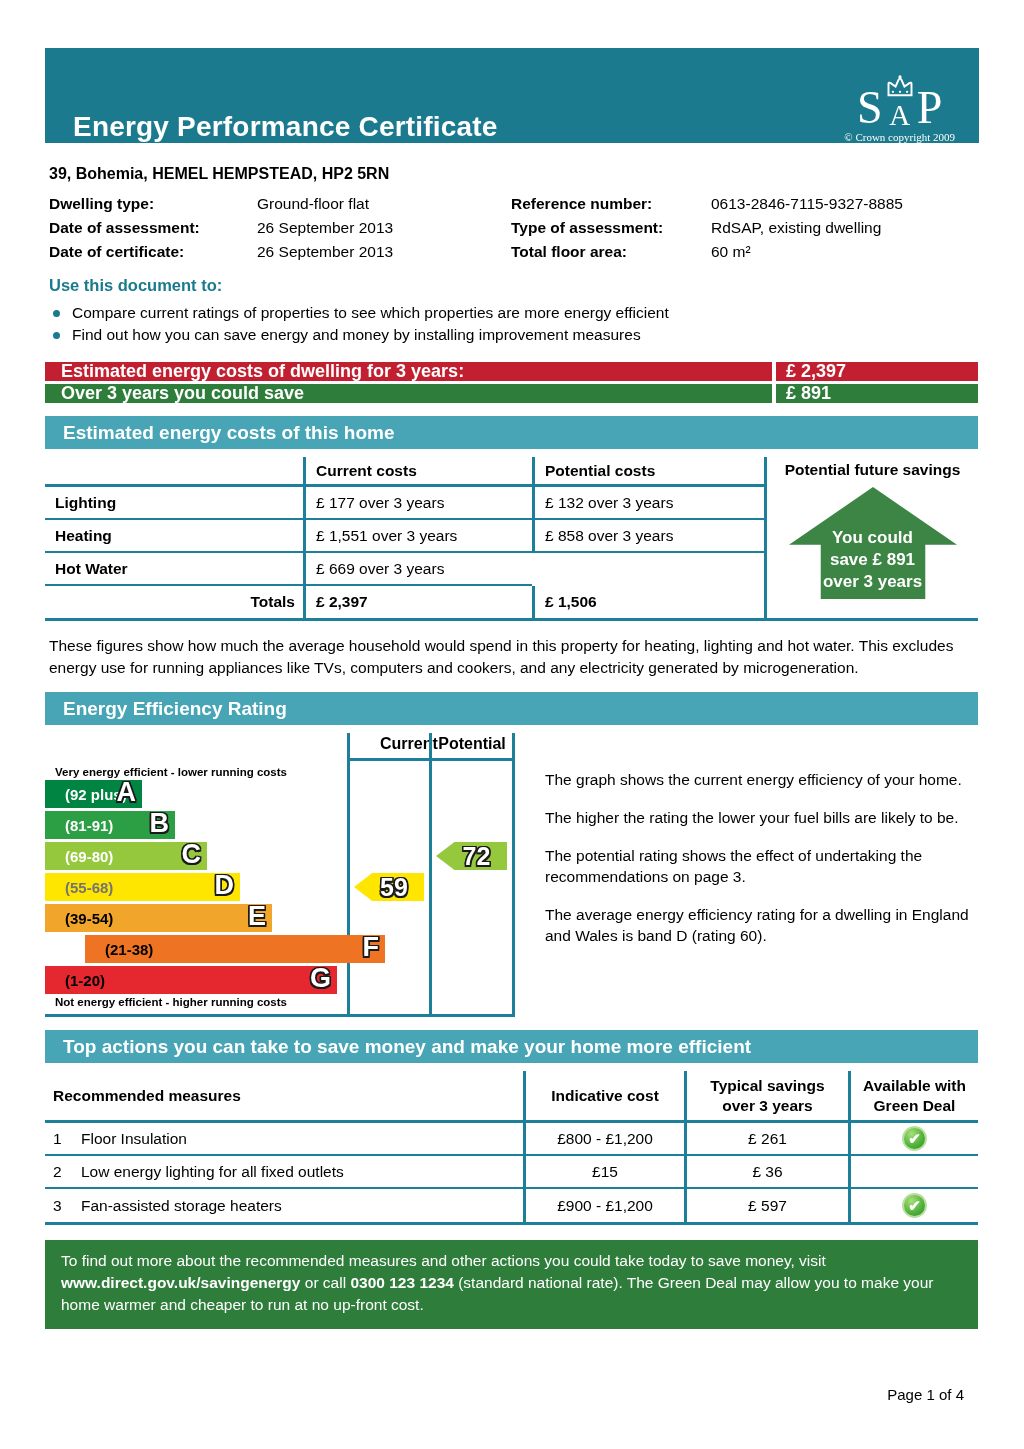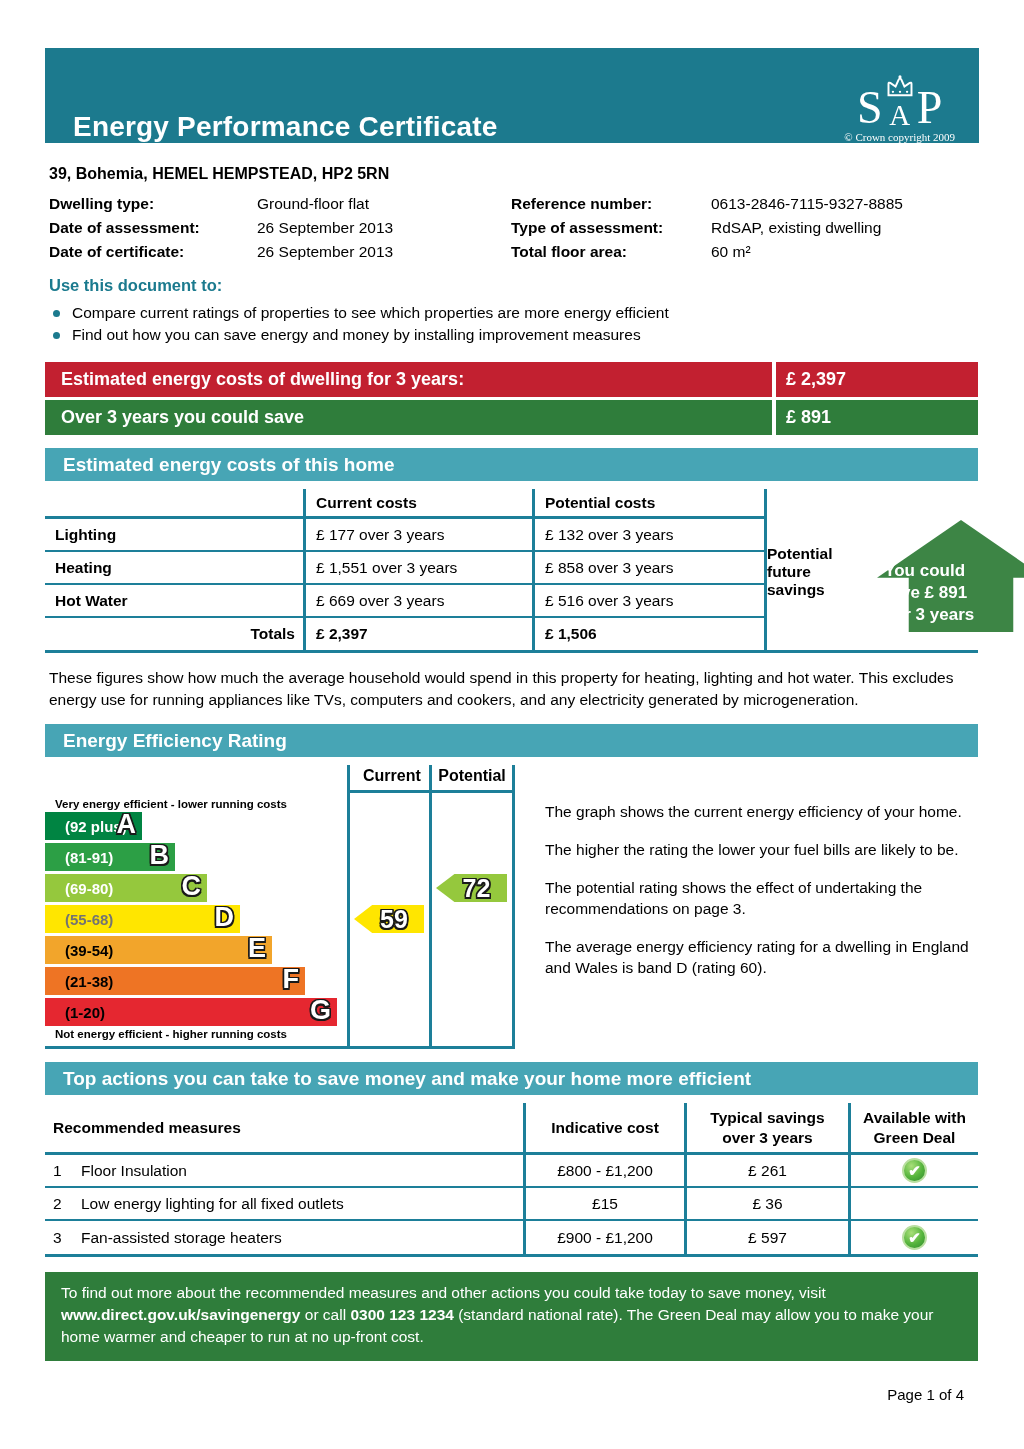--- a/index.html
+++ b/index.html
@@ -32,55 +32,55 @@
   .detail-row { display:flex; line-height:24px; }
   .detail-label { font-weight:bold; width:208px; }
   .detail-label-r { font-weight:bold; width:200px; }
 
   .use-heading { margin-top:12px; padding-left:4px; color:#1b7a8e; font-weight:bold; font-size:16.5px; }
   .bullets { margin-top:7px; }
   .bullet-row { display:flex; align-items:flex-start; line-height:22px; font-size:15.5px; padding-left:8px; }
   .bullet-dot { width:7px; height:7px; border-radius:50%; background:#1b7a8e; margin:8px 12px 0 0; flex:0 0 auto; }
 
   
-  .summary-bar { display:flex; height:35px; margin-top:3px; }
+  .summary-bar { display:flex; height:19px; margin-top:3px; }
   .summary-bar.first { margin-top:16px; }
   .summary-bar .bar-label { flex:1; color:#fff; font-weight:bold; font-size:18px; display:flex; align-items:center; padding-left:16px; }
   .summary-bar .bar-value { width:202px; margin-left:4px; color:#fff; font-weight:bold; font-size:18px; display:flex; align-items:center; padding-left:10px; }
   .bar-red { background:#c22030; }
   .bar-green { background:#2f7d3b; }
 
   
   .section-bar { margin-top:13px; height:33px; background:#47a5b5; color:#fff; font-weight:bold; font-size:19px; display:flex; align-items:center; padding-left:18px; }
 
   
   .costs-table { margin-top:8px; display:grid; grid-template-columns:258px 229px 232px 214px; grid-template-rows:30px 33px 33px 33px 32px; border-bottom:3px solid #1d7f99; }
   .ct { font-size:15.5px; display:flex; align-items:center; padding-left:10px; }
   .bL { border-left:3px solid #1d7f99; }
   .bB2 { border-bottom:2px solid #1d7f99; }
   .bB3 { border-bottom:3px solid #1d7f99; }
   .bold { font-weight:bold; }
   .ct-right { justify-content:flex-end; padding-right:8px; }
-  .col4-cell { grid-column:4; grid-row:1 / span 5; border-left:3px solid #1d7f99; display:flex; flex-direction:row; align-items:center; padding-top:4px; }
+  .col4-cell { grid-column:4; grid-row:1 / span 5; border-left:3px solid #1d7f99; display:flex; flex-direction:column; align-items:center; padding-top:4px; }
   .col4-header { font-weight:bold; font-size:15.5px; }
   .save-arrow-wrap { position:relative; margin-top:8px; width:180px; height:112px; }
   .save-arrow-wrap svg { position:absolute; left:0; top:0; }
   .save-arrow-text { position:absolute; left:0; top:40px; width:100%; text-align:center; color:#fff; font-weight:bold; font-size:17px; line-height:22px; }
 
   .costs-note { margin-top:14px; padding-left:4px; font-size:15.5px; line-height:22px; width:925px; }
 
   
   .chart-row { display:flex; margin-top:8px; }
   .epc-chart { position:relative; width:470px; height:284px; flex:0 0 auto; }
   .vline { position:absolute; top:0; bottom:3px; width:3px; background:#1d7f99; }
   .vl1 { left:302px; } .vl2 { left:384px; } .vl3 { left:467px; }
   .hline-bottom { position:absolute; left:0; right:0; bottom:0; height:3px; background:#1d7f99; }
   .hline-header { position:absolute; left:302px; width:168px; top:25px; height:3px; background:#1d7f99; }
   .col-header { position:absolute; top:2px; text-align:center; font-weight:bold; font-size:16px; }
-  .col-header.cur { left:294px; width:79px;padding-left:24px; }
+  .col-header.cur { left:311px; width:79px;padding-left:24px; }
   .col-header.pot { left:387px; width:80px; }
   .chart-top-label { position:absolute; left:10px; top:33px; font-weight:bold; font-size:11.5px; }
   .chart-bottom-label { position:absolute; left:10px; top:263px; font-weight:bold; font-size:11.5px; }
   .bands { position:absolute; left:0; top:47px; }
   .band { height:28px; margin-bottom:3px; display:flex; align-items:center; padding-left:20px; position:relative; }
   .band-range { font-size:15px; font-weight:bold; }
   .band-letter {
     position:absolute; right:6px; top:-3px; font-size:27px; font-weight:bold; color:#fff;
     text-shadow:-1.5px -1.5px 0 #1a1a1a, 1.5px -1.5px 0 #1a1a1a, -1.5px 1.5px 0 #1a1a1a, 1.5px 1.5px 0 #1a1a1a, 0 -1.5px 0 #1a1a1a, 0 1.5px 0 #1a1a1a, -1.5px 0 0 #1a1a1a, 1.5px 0 0 #1a1a1a;
   }
@@ -206,21 +206,20 @@
     <div class="ct bold bB2" style="grid-column:1;grid-row:2;">Lighting</div>
     <div class="ct bL bB2" style="grid-column:2;grid-row:2;">£ 177 over 3 years</div>
     <div class="ct bL bB2" style="grid-column:3;grid-row:2;">£ 132 over 3 years</div>
 
     <div class="ct bold bB2" style="grid-column:1;grid-row:3;">Heating</div>
     <div class="ct bL bB2" style="grid-column:2;grid-row:3;">£ 1,551 over 3 years</div>
     <div class="ct bL bB2" style="grid-column:3;grid-row:3;">£ 858 over 3 years</div>
 
     <div class="ct bold bB2" style="grid-column:1;grid-row:4;">Hot Water</div>
     <div class="ct bL bB2" style="grid-column:2;grid-row:4;">£ 669 over 3 years</div>
-    <div class="ct bL bB2" style="grid-column:3;grid-row:4;">£ 516 over 3 years</div>
 
     <div class="ct bold ct-right" style="grid-column:1;grid-row:5;">Totals</div>
     <div class="ct bold bL" style="grid-column:2;grid-row:5;">£ 2,397</div>
     <div class="ct bold bL" style="grid-column:3;grid-row:5;">£ 1,506</div>
 
     <div class="col4-cell">
       <div class="col4-header">Potential future savings</div>
       <div class="save-arrow-wrap">
         <span>
           <svg viewBox="0 0 180 120" width="180" height="112">
@@ -265,21 +264,21 @@
           <span class="band-letter">C</span>
         </div>
         <div class="band" style="width: 195px; background: rgb(255, 230, 0);">
           <span class="band-range" style="color: #737373;">(55-68)</span>
           <span class="band-letter">D</span>
         </div>
         <div class="band" style="width: 227px; background: rgb(242, 165, 43);">
           <span class="band-range" style="color: rgb(0, 0, 0);">(39-54)</span>
           <span class="band-letter">E</span>
         </div>
-        <div class="band" style="width: 260px; background: rgb(238, 116, 36);">
+        <div class="band" style="width: 300px; background: rgb(238, 116, 36); margin-left: 40px;">
           <span class="band-range" style="color: rgb(0, 0, 0);">(21-38)</span>
           <span class="band-letter">F</span>
         </div>
         <div class="band" style="width: 292px; background: rgb(229, 39, 48);">
           <span class="band-range" style="color: rgb(0, 0, 0);">(1-20)</span>
           <span class="band-letter">G</span>
         </div>
       </div>
 
       <div class="rating-arrow arrow-current" style="background: rgb(255, 230, 0);">59</div>

